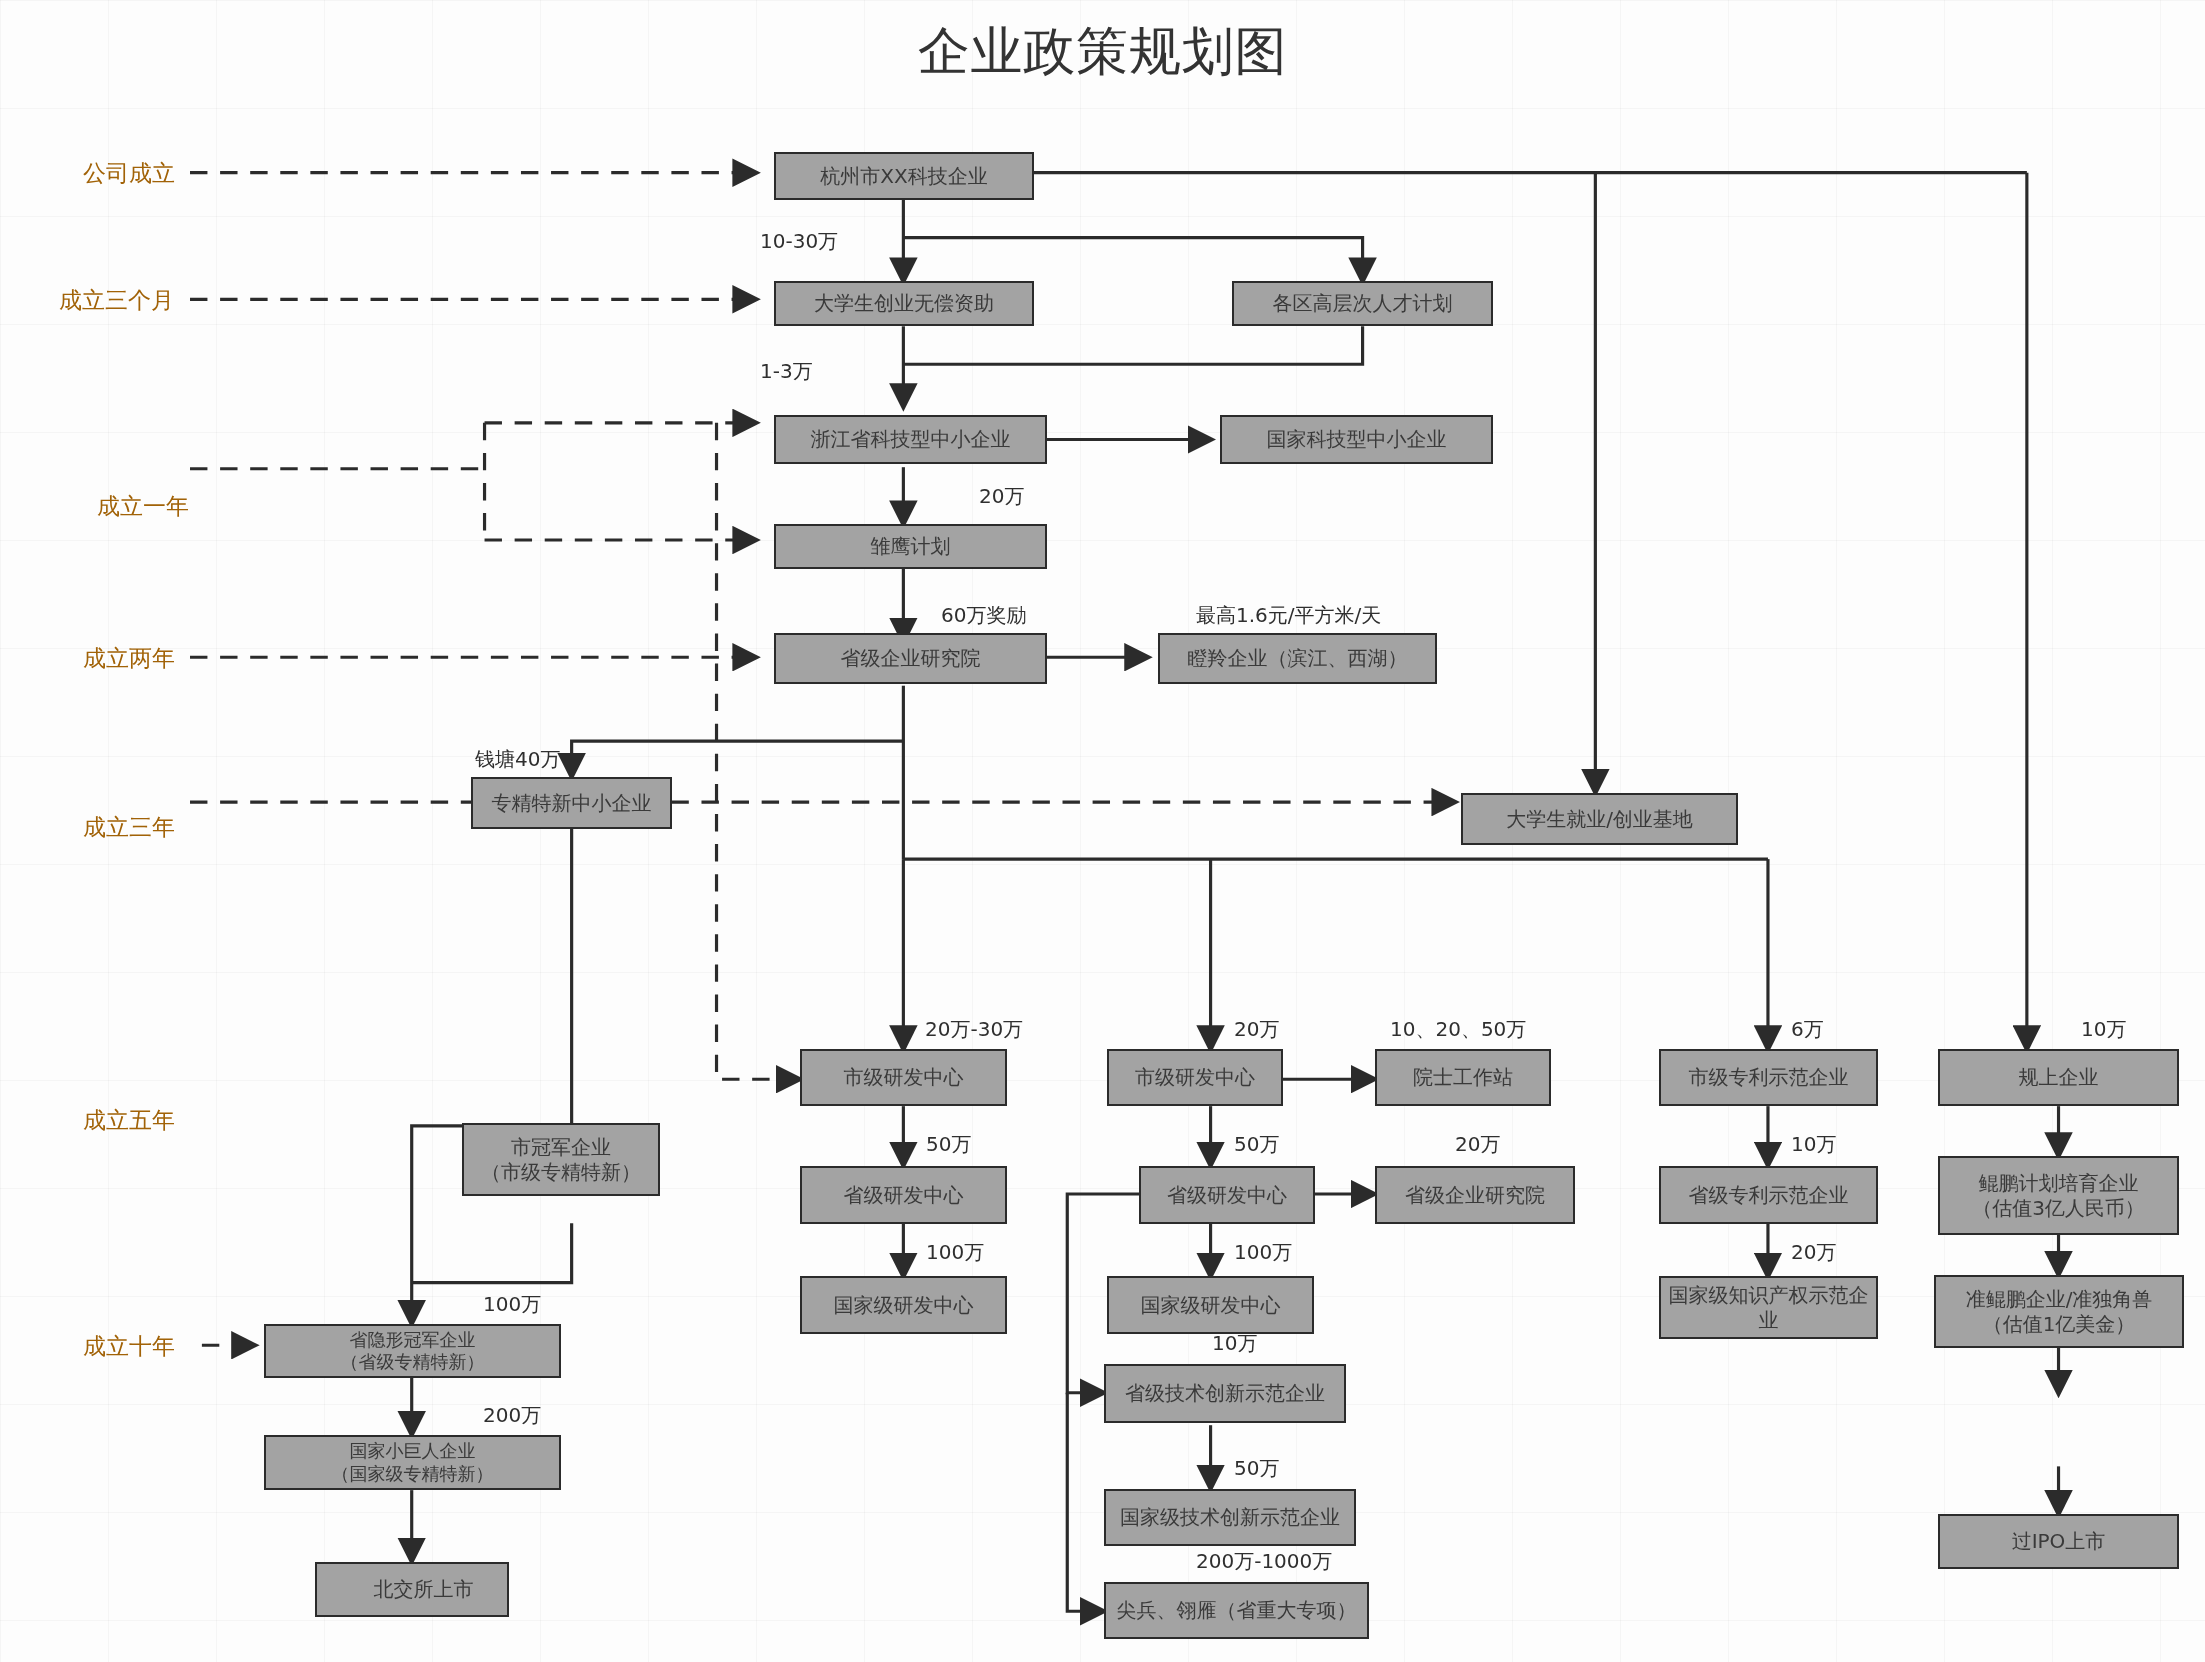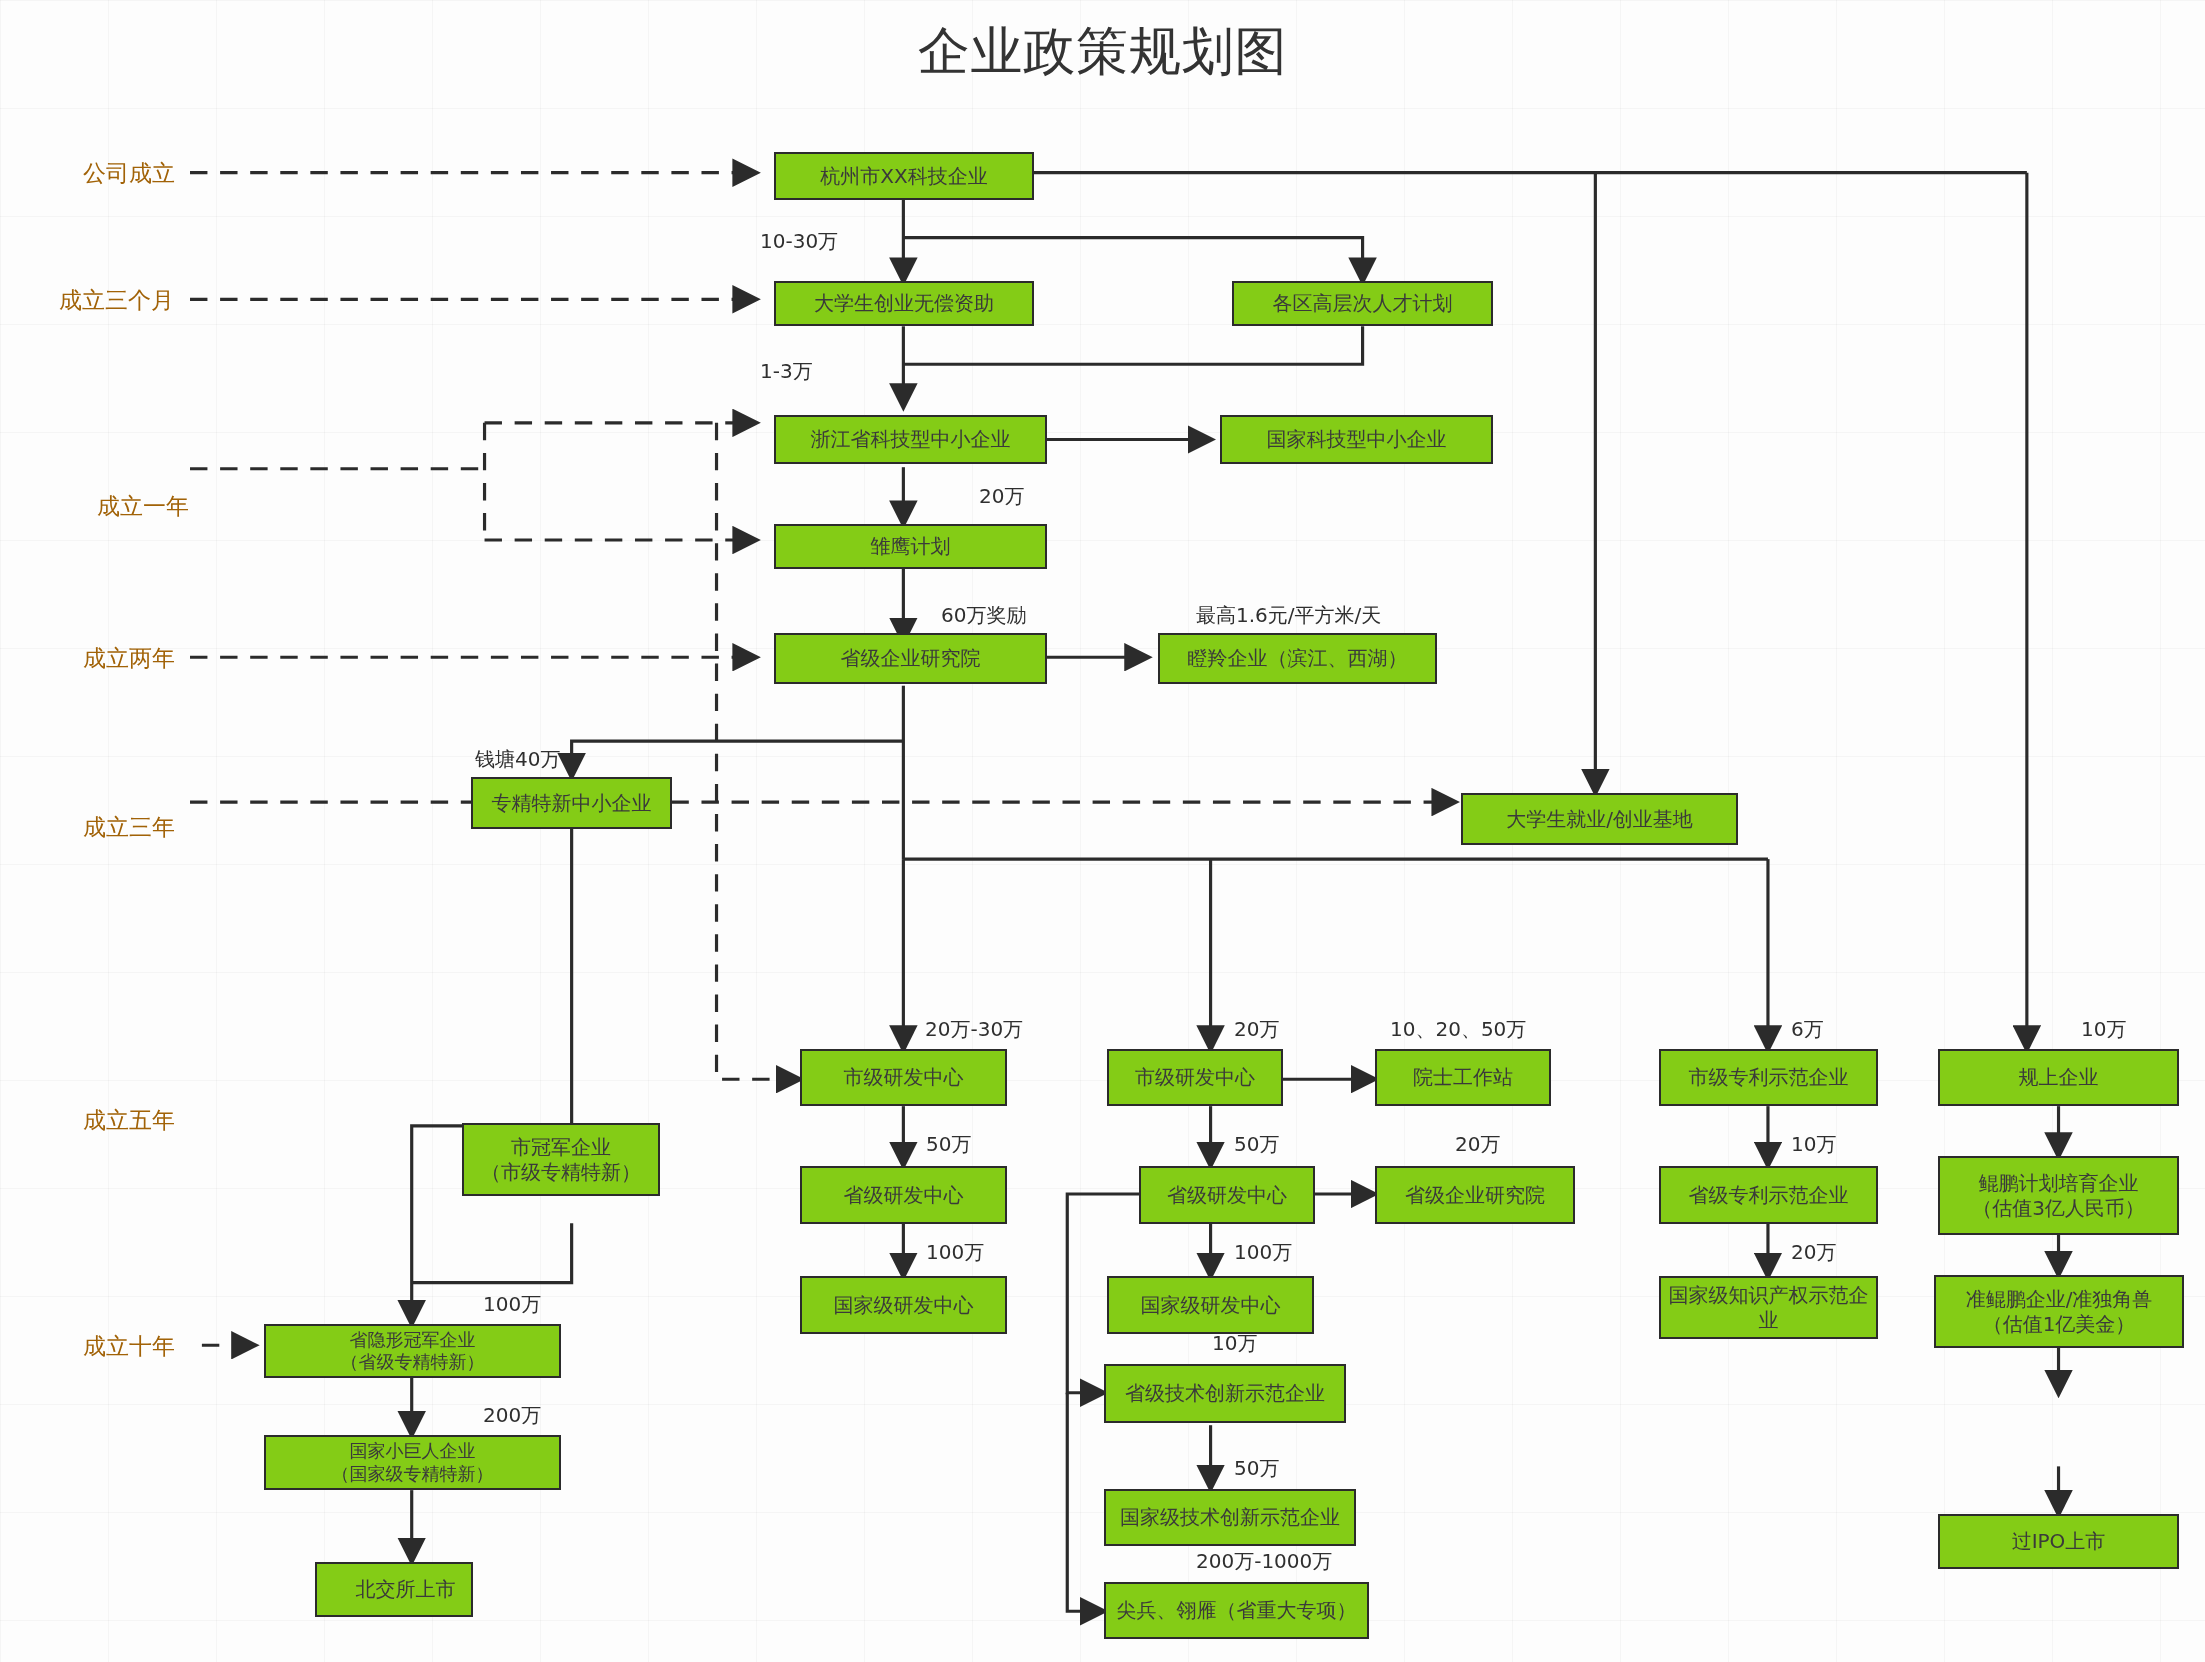--- a/index.html
+++ b/index.html
@@ -7,21 +7,21 @@
   #canvas{position:relative;width:2205px;height:1662px;background:#fdfdfd;overflow:hidden;}
   .grid{position:absolute;inset:0;
     background-image:
       linear-gradient(to right, rgba(0,0,0,0.030) 0.8px, transparent 0.8px),
       linear-gradient(to bottom, rgba(0,0,0,0.030) 0.8px, transparent 0.8px);
     background-size:108px 108px;
     pointer-events:none;}
   svg.layer{position:absolute;left:0;top:0;width:2205px;height:1662px;}
   .title{position:absolute;left:0;top:17.4px;width:2205px;text-align:center;
          font-size:52px;color:#333333;letter-spacing:0.8px;}
-  .node{position:absolute;box-sizing:border-box;background:#84cc16;
+  .node{position:absolute;box-sizing:border-box;background:#a3a3a3;
         border:2.4px solid #2b2b2b;display:flex;align-items:center;justify-content:center;
         text-align:center;color:#3a3a3a;font-size:20px;line-height:1.25;padding:1.6px 4.8px;}
   .stage{position:absolute;font-size:23px;font-weight:normal;color:#a16207;
          white-space:nowrap;text-align:right;}
   .elabel{position:absolute;font-size:20px;color:#2f2f2f;white-space:nowrap;}
 </style>
 </head>
 <body>
 
 <div id="canvas">
@@ -148,21 +148,21 @@
   <div class="node" style="left:1934px;top:1275px;width:250px;height:73px;white-space:pre-line;">准鲲鹏企业/准独角兽
 （估值1亿美金）</div>
   <div class="node" style="left:1938px;top:1514px;width:241px;height:55px;">过IPO上市</div>
 
   <div class="node" style="left:462px;top:1123px;width:198px;height:73px;white-space:pre-line;">市冠军企业
 （市级专精特新）</div>
   <div class="node" style="left:264px;top:1324px;width:297px;height:54px;white-space:pre-line;font-size:18px;">省隐形冠军企业
 （省级专精特新）</div>
   <div class="node" style="left:264px;top:1435px;width:297px;height:55px;white-space:pre-line;font-size:18px;">国家小巨人企业
 （国家级专精特新）</div>
-  <div class="node" style="left:315px;top:1562px;width:158px;height:55px;padding-left:28px;">北交所上市</div>
+  <div class="node" style="left:315px;top:1562px;width:194px;height:55px;padding-left:28px;">北交所上市</div>
 
   <div class="node" style="left:1104px;top:1364px;width:242px;height:59px;">省级技术创新示范企业</div>
   <div class="node" style="left:1104px;top:1489px;width:252px;height:57px;">国家级技术创新示范企业</div>
   <div class="node" style="left:1104px;top:1582px;width:265px;height:57px;">尖兵、翎雁（省重大专项）</div>
 
   <div class="elabel" style="left:760px;top:228px;">10-30万</div>
   <div class="elabel" style="left:760px;top:358px;">1-3万</div>
   <div class="elabel" style="left:979px;top:483px;">20万</div>
   <div class="elabel" style="left:941px;top:602px;">60万奖励</div>
   <div class="elabel" style="left:1196px;top:602px;">最高1.6元/平方米/天</div>

